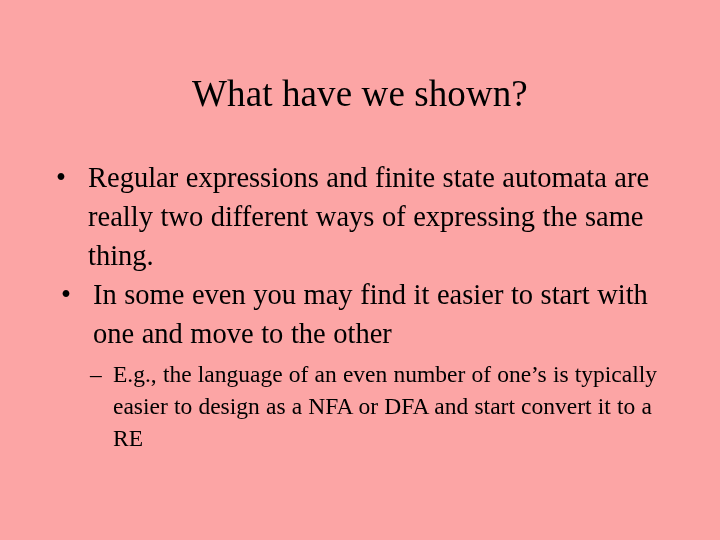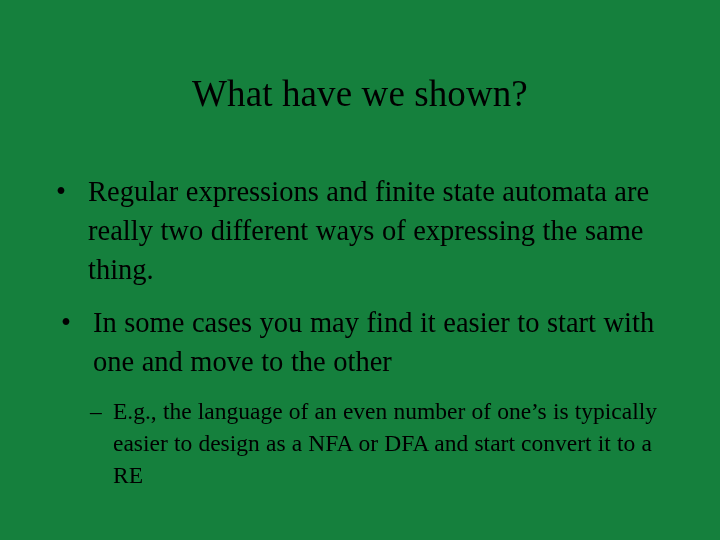--- a/index.html
+++ b/index.html
@@ -13,21 +13,21 @@
     background: #ffffff;
     font-family: "Liberation Serif", "DejaVu Serif", serif;
     color: #000000;
     overflow: hidden;
   }
 
   .slide {
     position: relative;
     width: 720px;
     height: 540px;
-    background: #15803d;
+    background: #fca5a5;
   }
 
   
   .slide-title {
     position: absolute;
     left: 36px;
     top: 72px;
     width: 648px;
     text-align: center;
     font-size: 37px;
@@ -84,40 +84,39 @@
   .bullet-l2 .marker {
     position: absolute;
     left: 40px;
     top: 0;
     font-size: 23.5px;
     line-height: 32px;
   }
 
   .bullet-text {
     display: block;
-    margin-top: 14px;
   }
 </style>
 </head>
 <body>
 
 <div class="slide">
 
   <h1 class="slide-title">What have we shown?</h1>
 
   <div class="slide-body">
 
     <p class="bullet-l1">
       <span class="marker">•</span>
       <span class="bullet-text">Regular expressions and finite state automata are really two different ways of expressing the same thing.</span>
     </p>
 
     <p class="bullet-l1 second">
       <span class="marker">•</span>
-      <span class="bullet-text">In some cases you may find it easier to start with one and move to the other</span>
+      <span class="bullet-text">In some even you may find it easier to start with one and move to the other</span>
     </p>
 
     <p class="bullet-l2">
       <span class="marker">–</span>
       <span class="bullet-text">E.g., the language of an even number of one’s is typically easier to design as a NFA or DFA and start convert it to a RE</span>
     </p>
 
   </div>
 </div>
 

